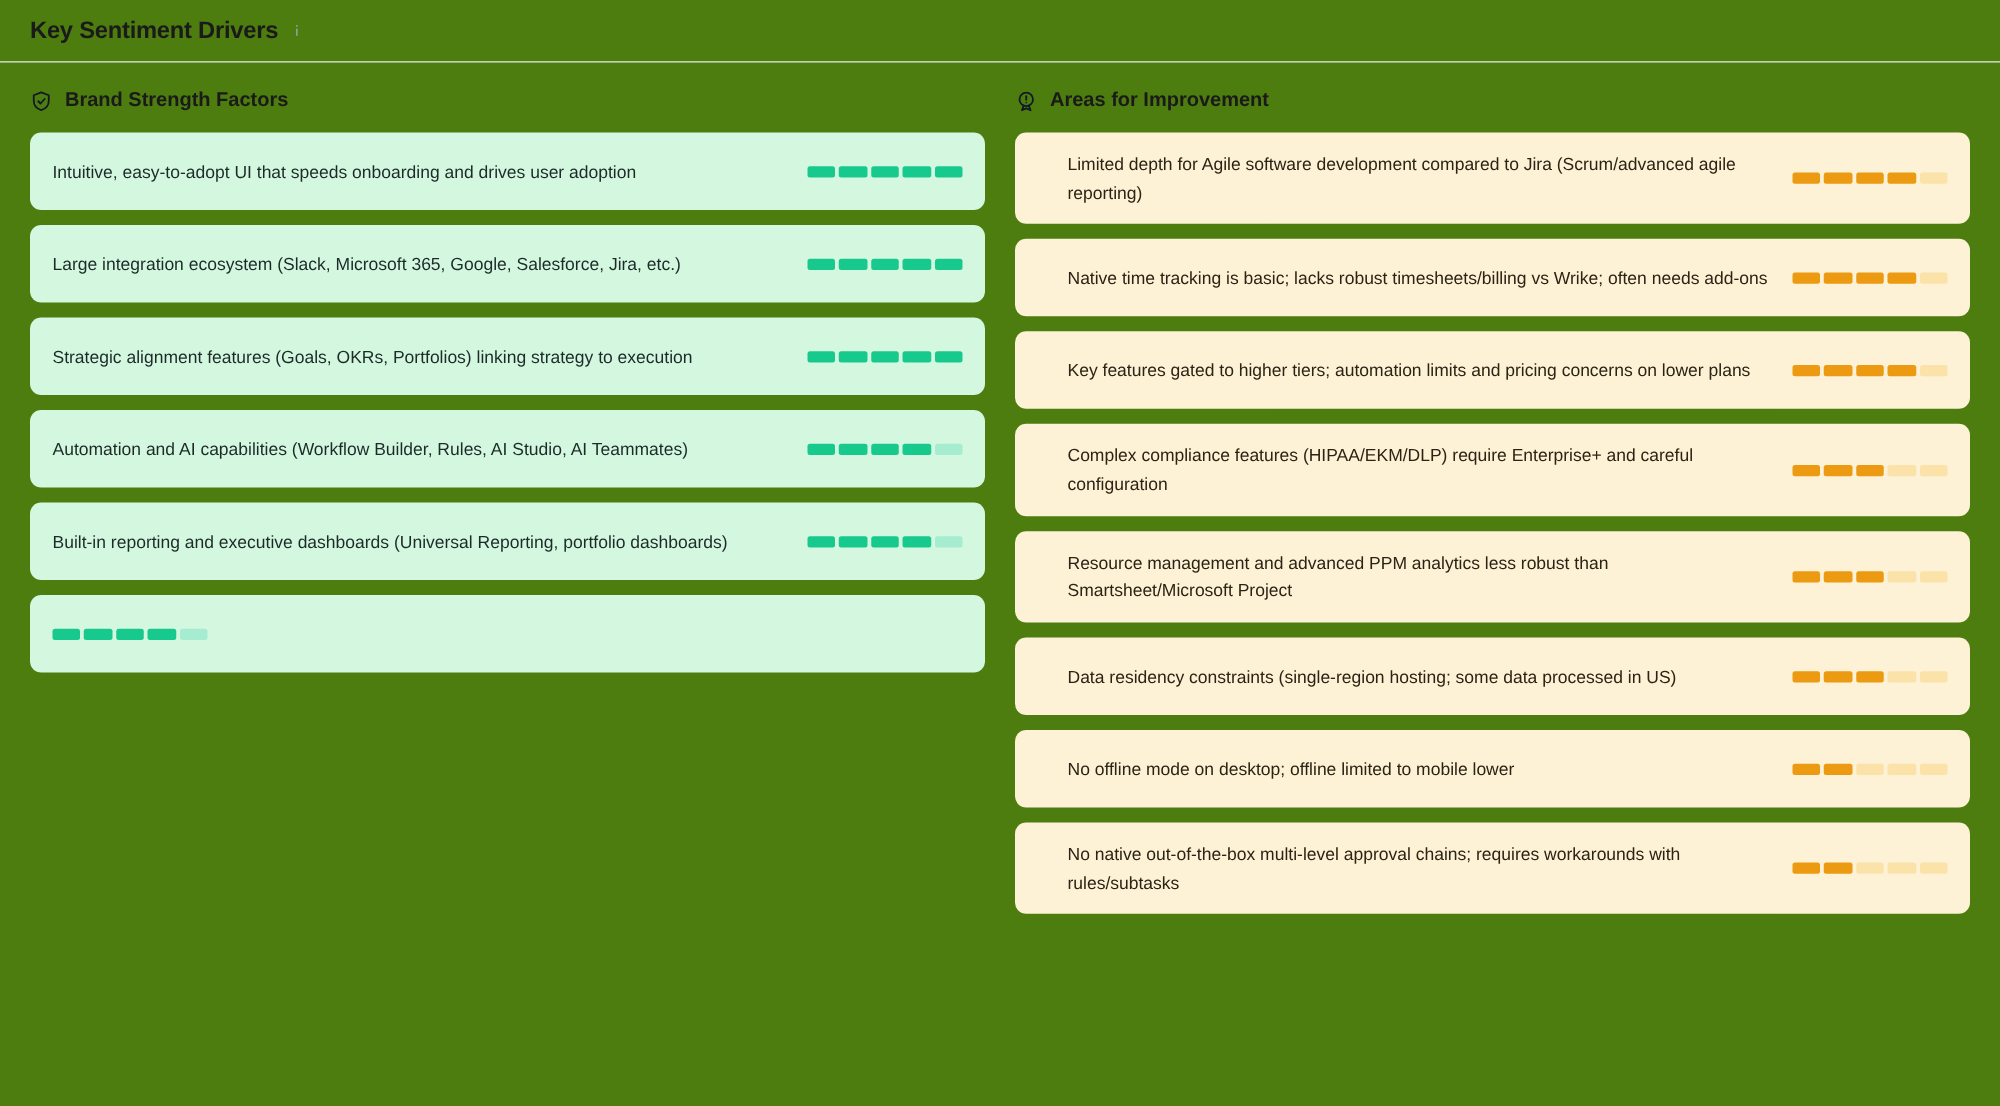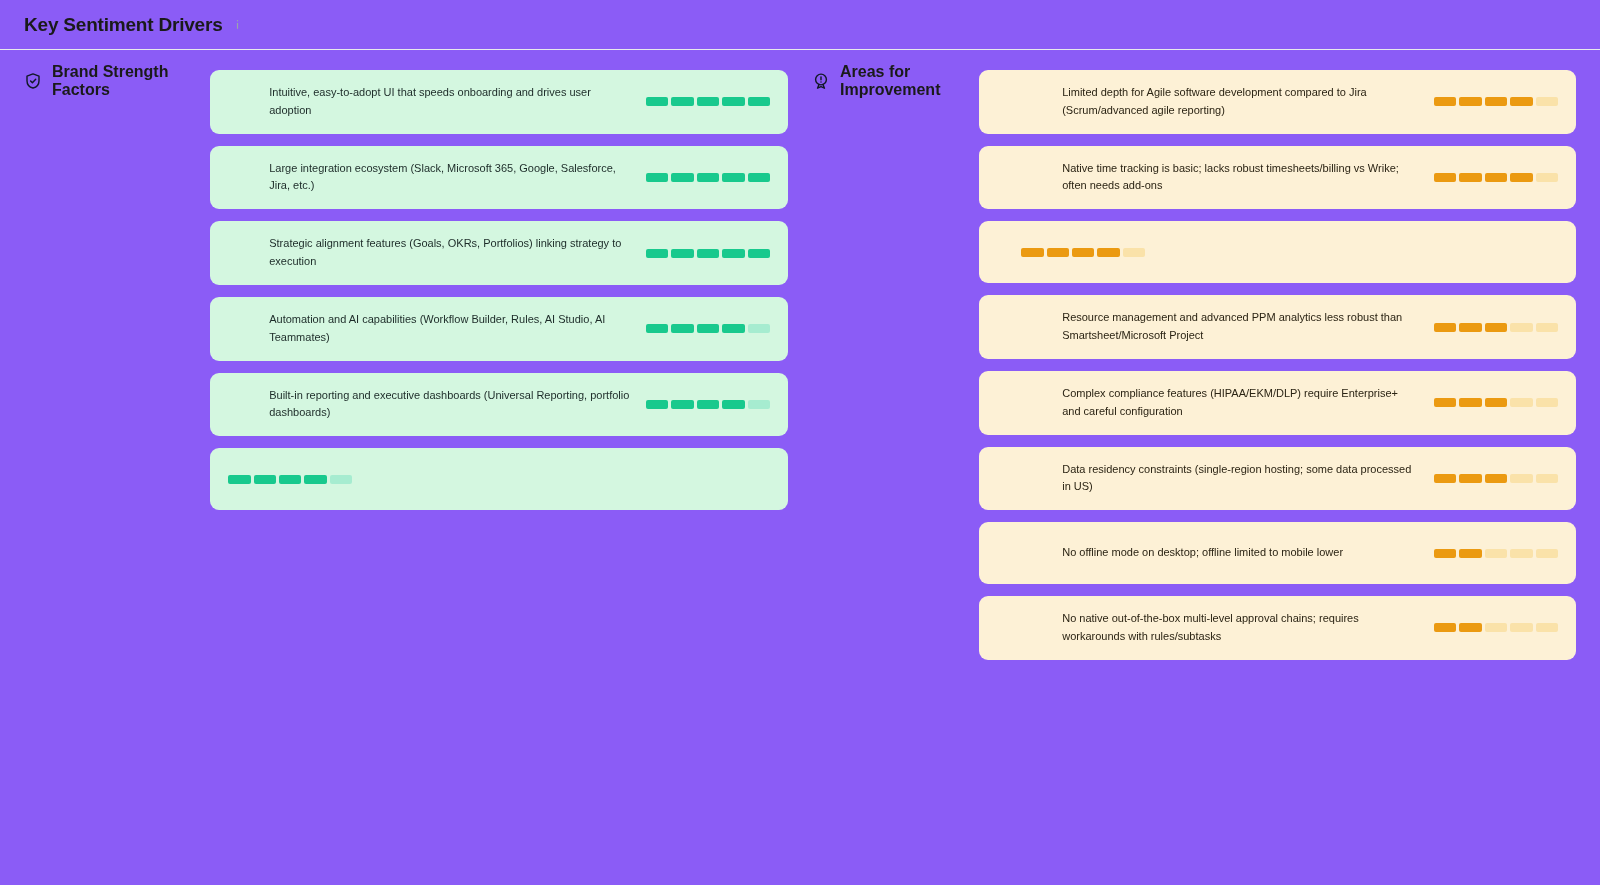--- a/index.html
+++ b/index.html
@@ -8,21 +8,21 @@
     padding: 0;
     width: 1600px;
     height: 885px;
     background: #ffffff;
     font-family: "Liberation Sans", sans-serif;
     color: #1f2937;
   }
   .panel {
     width: 1600px;
     height: 885px;
-    background: #8b5cf6;
+    background: #4d7c0f;
     display: flex;
     flex-direction: column;
   }
   .panel-header {
     height: 50px;
     display: flex;
     align-items: center;
     padding: 0 24px;
     border-bottom: 1px solid #e8eaed;
     gap: 8px;
@@ -48,21 +48,21 @@
   .columns {
     flex: 1;
     display: flex;
     padding: 20px 24px 0 24px;
     gap: 24px;
   }
   .column {
     flex: 1;
     min-width: 0;
     display: flex;
-    flex-direction: row;
+    flex-direction: column;
   }
   .col-head {
     display: flex;
     align-items: center;
     gap: 10px;
     margin-bottom: 14px;
     height: 22px;
   }
   .col-head-icon {
     width: 18px;
@@ -80,25 +80,24 @@
     align-items: center;
     border-radius: 9px;
     padding: 14px 18px;
     margin-bottom: 12px;
     min-height: 62px;
   }
   .item.good { background: #d4f7e0; }
   .item.bad  { background: #fdf1d6; padding-left: 42px; }
   .item-text {
     flex: 1;
-    font-size: 11px;
+    font-size: 14px;
     line-height: 1.62;
     color: #1c2b28;
     padding-right: 16px;
-    margin-left: 41px;
   }
   .item.bad .item-text { color: #2b2414; }
   .meter {
     display: flex;
     gap: 3px;
     flex: 0 0 auto;
     width: 124px;
   }
   .seg {
     height: 9px;
@@ -229,40 +228,41 @@
             <div class="item-text">Native time tracking is basic; lacks robust timesheets/billing vs Wrike; often needs add-ons</div>
             <div class="meter">
               <span class="seg on"></span>
               <span class="seg on"></span>
               <span class="seg on"></span>
               <span class="seg on"></span>
               <span class="seg off"></span>
             </div>
           </div>
           <div class="item bad">
-            <div class="meter">
-              <span class="seg on"></span>
-              <span class="seg on"></span>
-              <span class="seg on"></span>
-              <span class="seg on"></span>
+            <div class="item-text">Key features gated to higher tiers; automation limits and pricing concerns on lower plans</div>
+            <div class="meter">
+              <span class="seg on"></span>
+              <span class="seg on"></span>
+              <span class="seg on"></span>
+              <span class="seg on"></span>
+              <span class="seg off"></span>
+            </div>
+          </div>
+          <div class="item bad">
+            <div class="item-text">Complex compliance features (HIPAA/EKM/DLP) require Enterprise+ and careful configuration</div>
+            <div class="meter">
+              <span class="seg on"></span>
+              <span class="seg on"></span>
+              <span class="seg on"></span>
+              <span class="seg off"></span>
               <span class="seg off"></span>
             </div>
           </div>
           <div class="item bad">
             <div class="item-text">Resource management and advanced PPM analytics less robust than Smartsheet/Microsoft Project</div>
-            <div class="meter">
-              <span class="seg on"></span>
-              <span class="seg on"></span>
-              <span class="seg on"></span>
-              <span class="seg off"></span>
-              <span class="seg off"></span>
-            </div>
-          </div>
-          <div class="item bad">
-            <div class="item-text">Complex compliance features (HIPAA/EKM/DLP) require Enterprise+ and careful configuration</div>
             <div class="meter">
               <span class="seg on"></span>
               <span class="seg on"></span>
               <span class="seg on"></span>
               <span class="seg off"></span>
               <span class="seg off"></span>
             </div>
           </div>
           <div class="item bad">
             <div class="item-text">Data residency constraints (single-region hosting; some data processed in US)</div>

